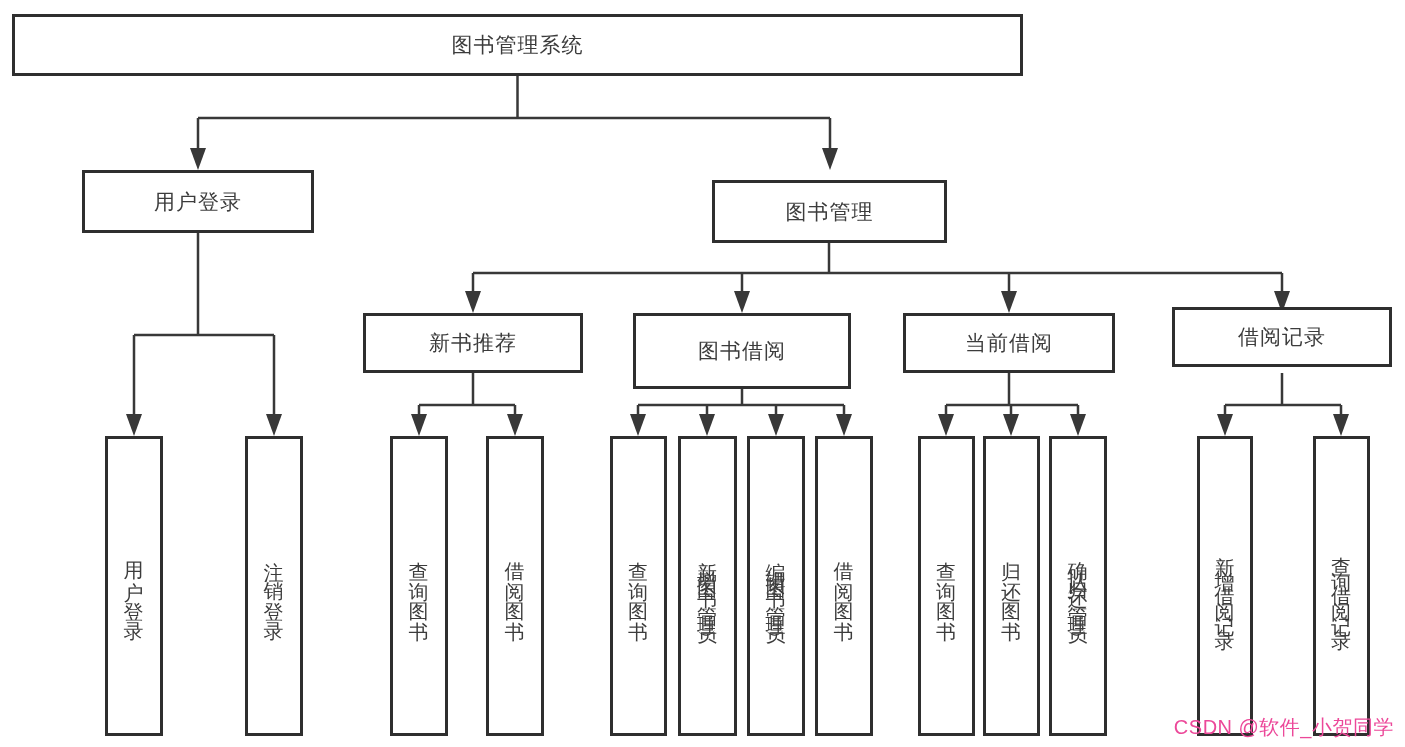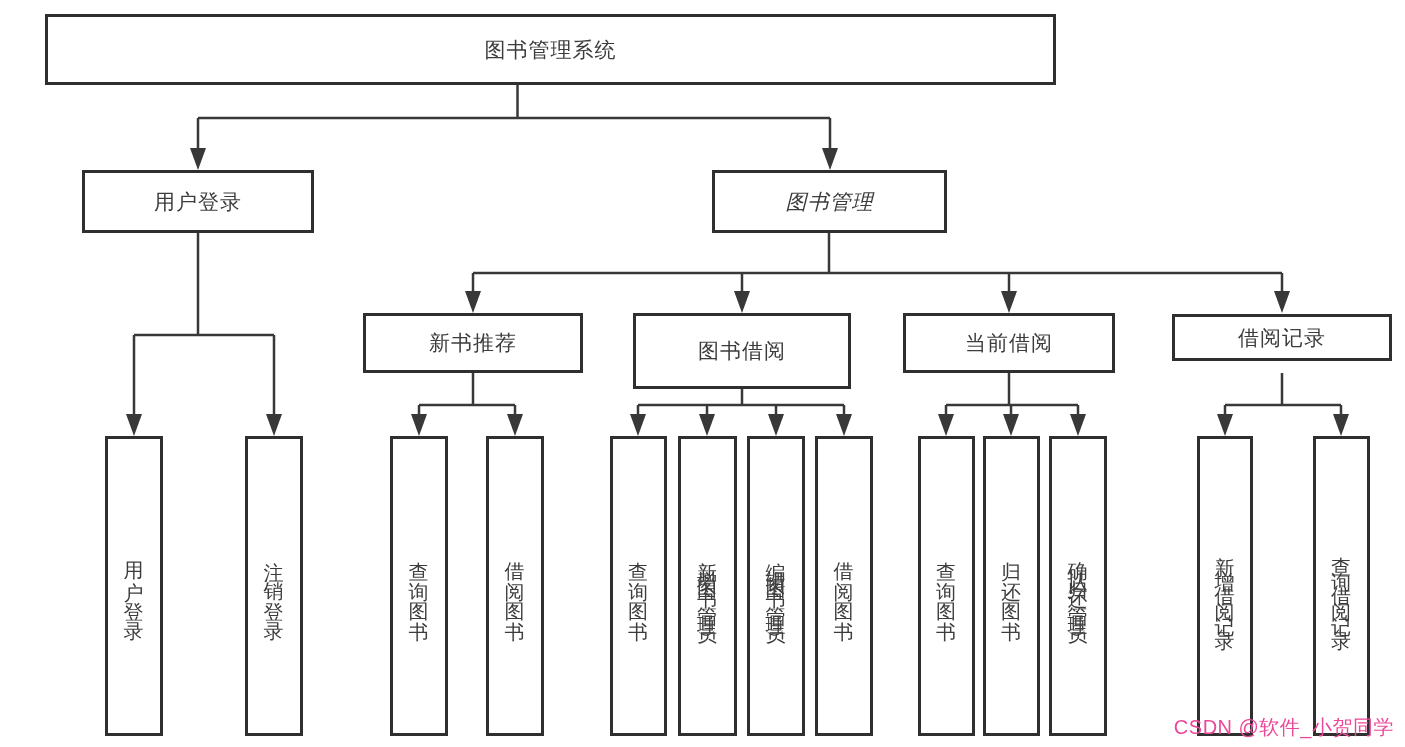--- a/index.html
+++ b/index.html
@@ -106,29 +106,29 @@
       <polygon points="1003,414 1019,414 1011,436"></polygon>
       <polygon points="1070,414 1086,414 1078,436"></polygon>
     </g>
     <g>
       <path d="M1282,373 V405 M1225,405 H1341 M1225,405 V416 M1341,405 V416"></path>
       <polygon points="1217,414 1233,414 1225,436"></polygon>
       <polygon points="1333,414 1349,414 1341,436"></polygon>
     </g>
   </svg>
 
-  <div class="node" style="left:12px; top:14px; width:1011px; height:71px;margin-left:33px;">图书管理系统</div>
+  <div class="node" style="left:12px; top:14px; width:1011px; height:62px;">图书管理系统</div>
 
   <div class="node" style="left:82px; top:170px; width:232px; height:63px;">用户登录</div>
-  <div class="node" style="left:712px; top:170px; width:235px; height:63px;font-style:italic;">图书管理</div>
+  <div class="node" style="left:712px; top:180px; width:235px; height:63px;">图书管理</div>
 
   <div class="node" style="left:363px; top:313px; width:220px; height:60px;">新书推荐</div>
   <div class="node" style="left:633px; top:313px; width:218px; height:76px;">图书借阅</div>
   <div class="node" style="left:903px; top:313px; width:212px; height:60px;">当前借阅</div>
-  <div class="node" style="left:1172px; top:314px; width:220px; height:47px;">借阅记录</div>
+  <div class="node" style="left:1172px; top:307px; width:220px; height:60px;">借阅记录</div>
 
   <div class="node leaf ls4" style="left:105px; top:436px; width:58px; height:300px;">
     <span class="vtext">用户登录</span>
   </div>
   <div class="node leaf ls4" style="left:245px; top:436px; width:58px; height:300px;">
     <span class="vtext">注销登录</span>
   </div>
 
   <div class="node leaf ls4" style="left:390px; top:436px; width:58px; height:300px;">
     <span class="vtext">查询图书</span>

